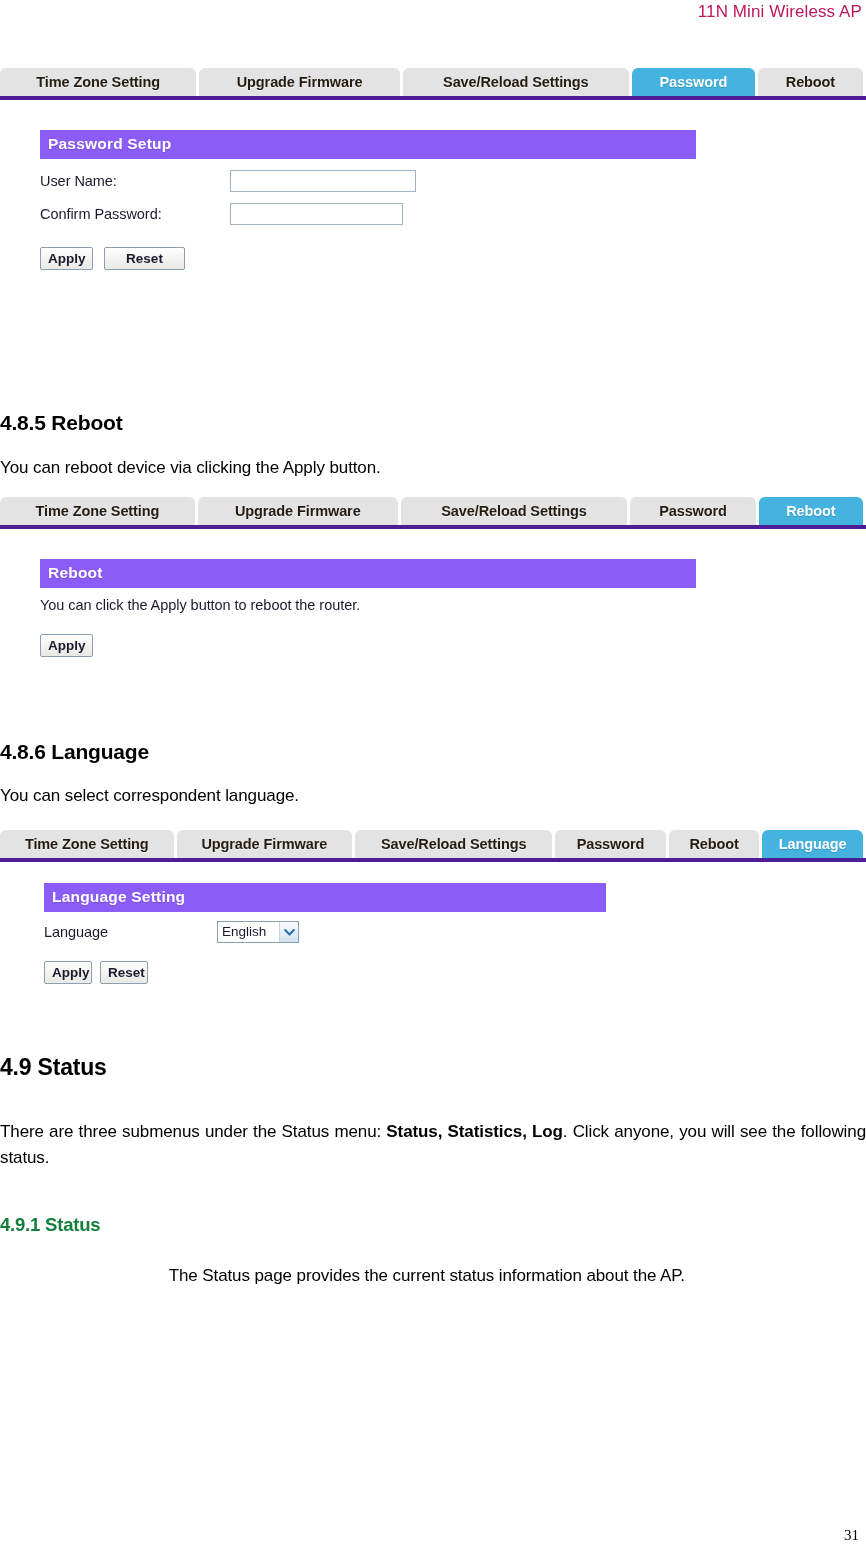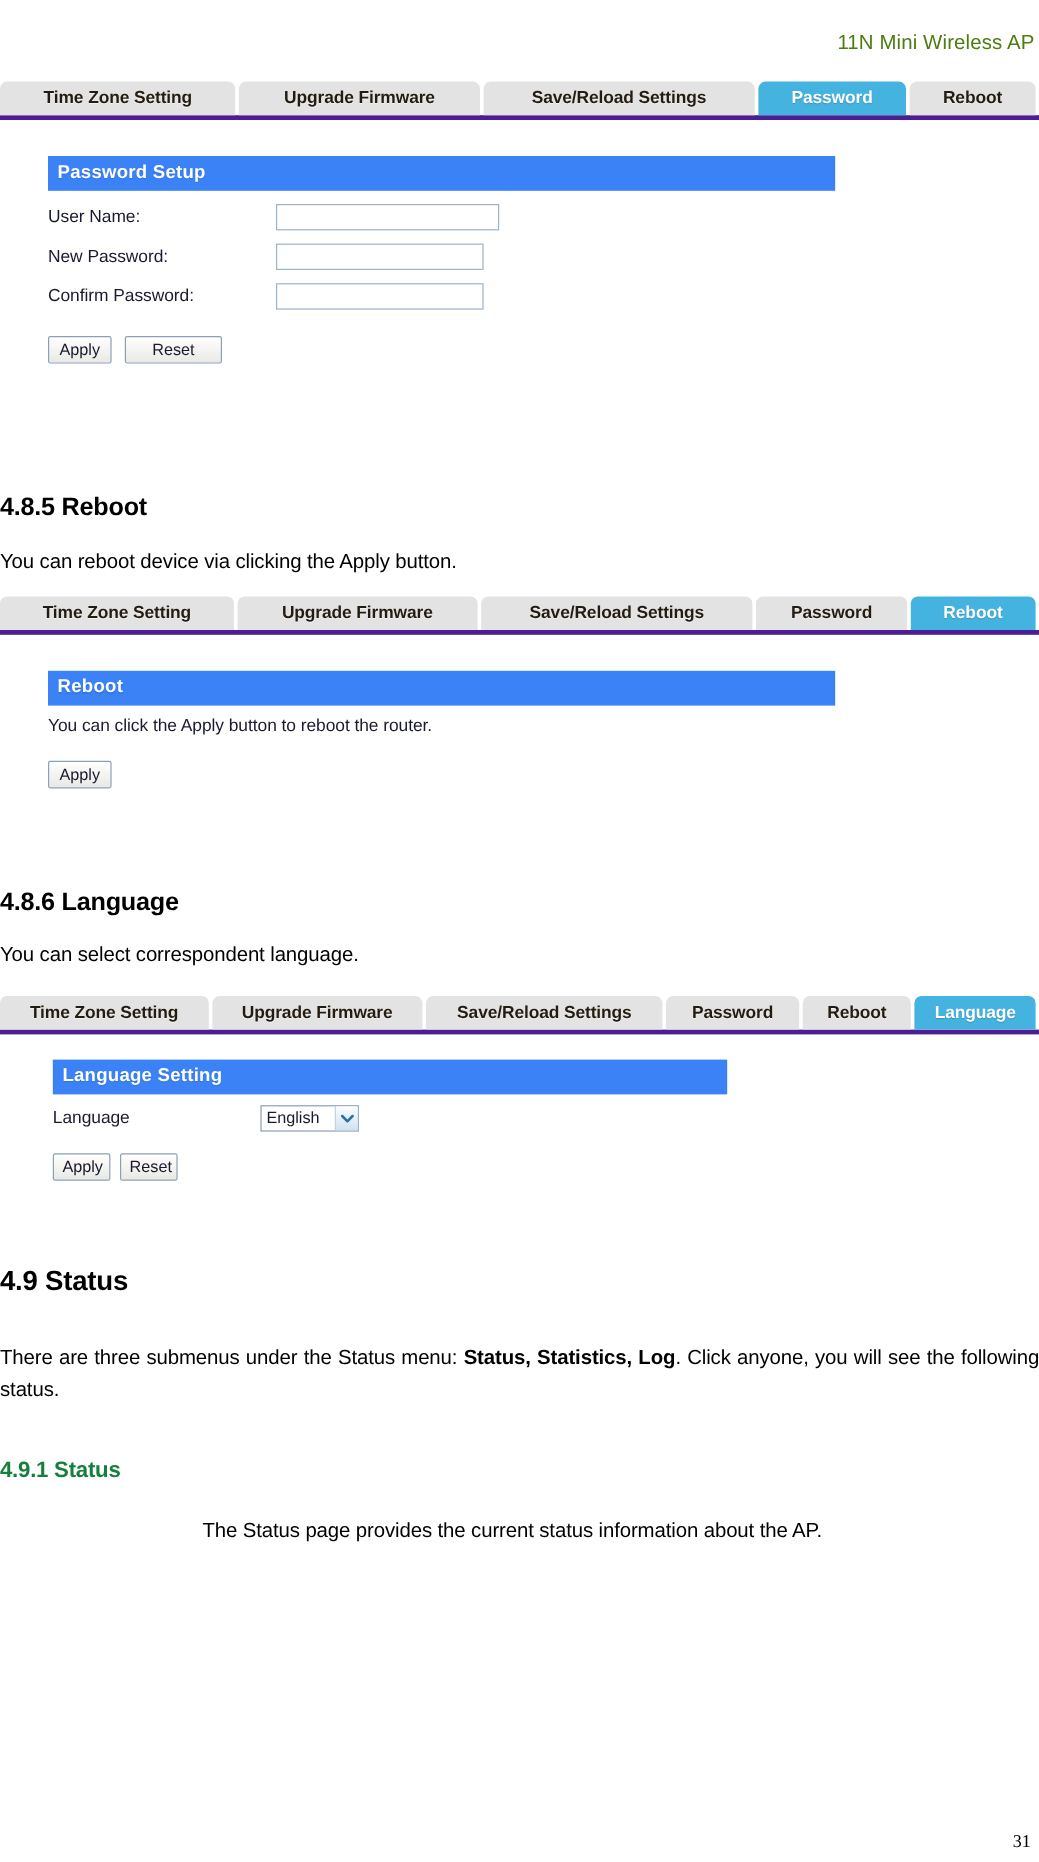--- a/index.html
+++ b/index.html
@@ -16,23 +16,22 @@
     overflow: hidden;
   }
 
   
   .running-head {
     position: absolute;
     top: 2px;
     right: 4px;
     font-size: 17px;
     letter-spacing: .1px;
-    color: #4d7c0f;
-    white-space: nowrap;
-    margin-top: 24px;
+    color: #be185d;
+    white-space: nowrap;
   }
 
   
   .page-number {
     position: absolute;
     right: 7px;
     bottom: 8px;
     font-family: "Liberation Serif", serif;
     font-size: 15px;
     color: #000;
@@ -67,21 +66,21 @@
   }
   .tab.active {
     background: #45b3e0;
     color: #ffffff;
     text-shadow: 0 1px 1px rgba(0,0,0,.18);
   }
 
   
   .panel { position: absolute; }
   .panel-head {
-    background: #3b82f6;
+    background: #8b5cf6;
     color: #ffffff;
     font-weight: bold;
     font-size: 15.5px;
     padding: 5px 0 6px 8px;
     box-sizing: border-box;
     letter-spacing: .2px;
     text-shadow: 0 1px 1px rgba(0,0,0,.12);
   }
   .panel-desc {
     font-size: 14.5px;
@@ -119,20 +118,21 @@
     box-sizing: border-box;
     border: 1px solid #8aa0b5;
     border-radius: 2px;
     background: linear-gradient(#ffffff 0%, #f4f4f2 48%, #e8e8e4 100%);
     font-size: 13.5px;
     color: #1a1a2e;
     text-align: center;
     margin-right: 11px;
     padding: 0 7px;
     font-family: "Liberation Sans", sans-serif;
+    font-weight: bold;
   }
 
   
   .selectbox {
     display: inline-flex;
     align-items: stretch;
     height: 22px;
     border: 1px solid #8aa0b5;
     background: #ffffff;
     box-sizing: border-box;
@@ -196,24 +196,20 @@
     <div class="tab active" style="width: 124px;">Password</div>
     <div class="tab" style="width: 106px;">Reboot</div>
   </div>
 
 <div class="panel" style="left:40px; top:130px; width:656px;">
   <div class="panel-head">Password Setup</div>
 
   <div class="form-row">
     <span class="form-label">User Name:</span>
     <input class="txtbox" type="text" style="width: 186px;" value="">
-  </div>
-  <div class="form-row">
-    <span class="form-label">New Password:</span>
-    <input class="txtbox" type="password" style="width: 173px;" value="">
   </div>
   <div class="form-row">
     <span class="form-label">Confirm Password:</span>
     <input class="txtbox" type="password" style="width: 173px;" value="">
   </div>
 
   <div class="btn-row" style="margin-top:22px;">
     <div class="btn" style="width:53px;">Apply</div>
     <div class="btn" style="width:81px;">Reset</div>
   </div>

